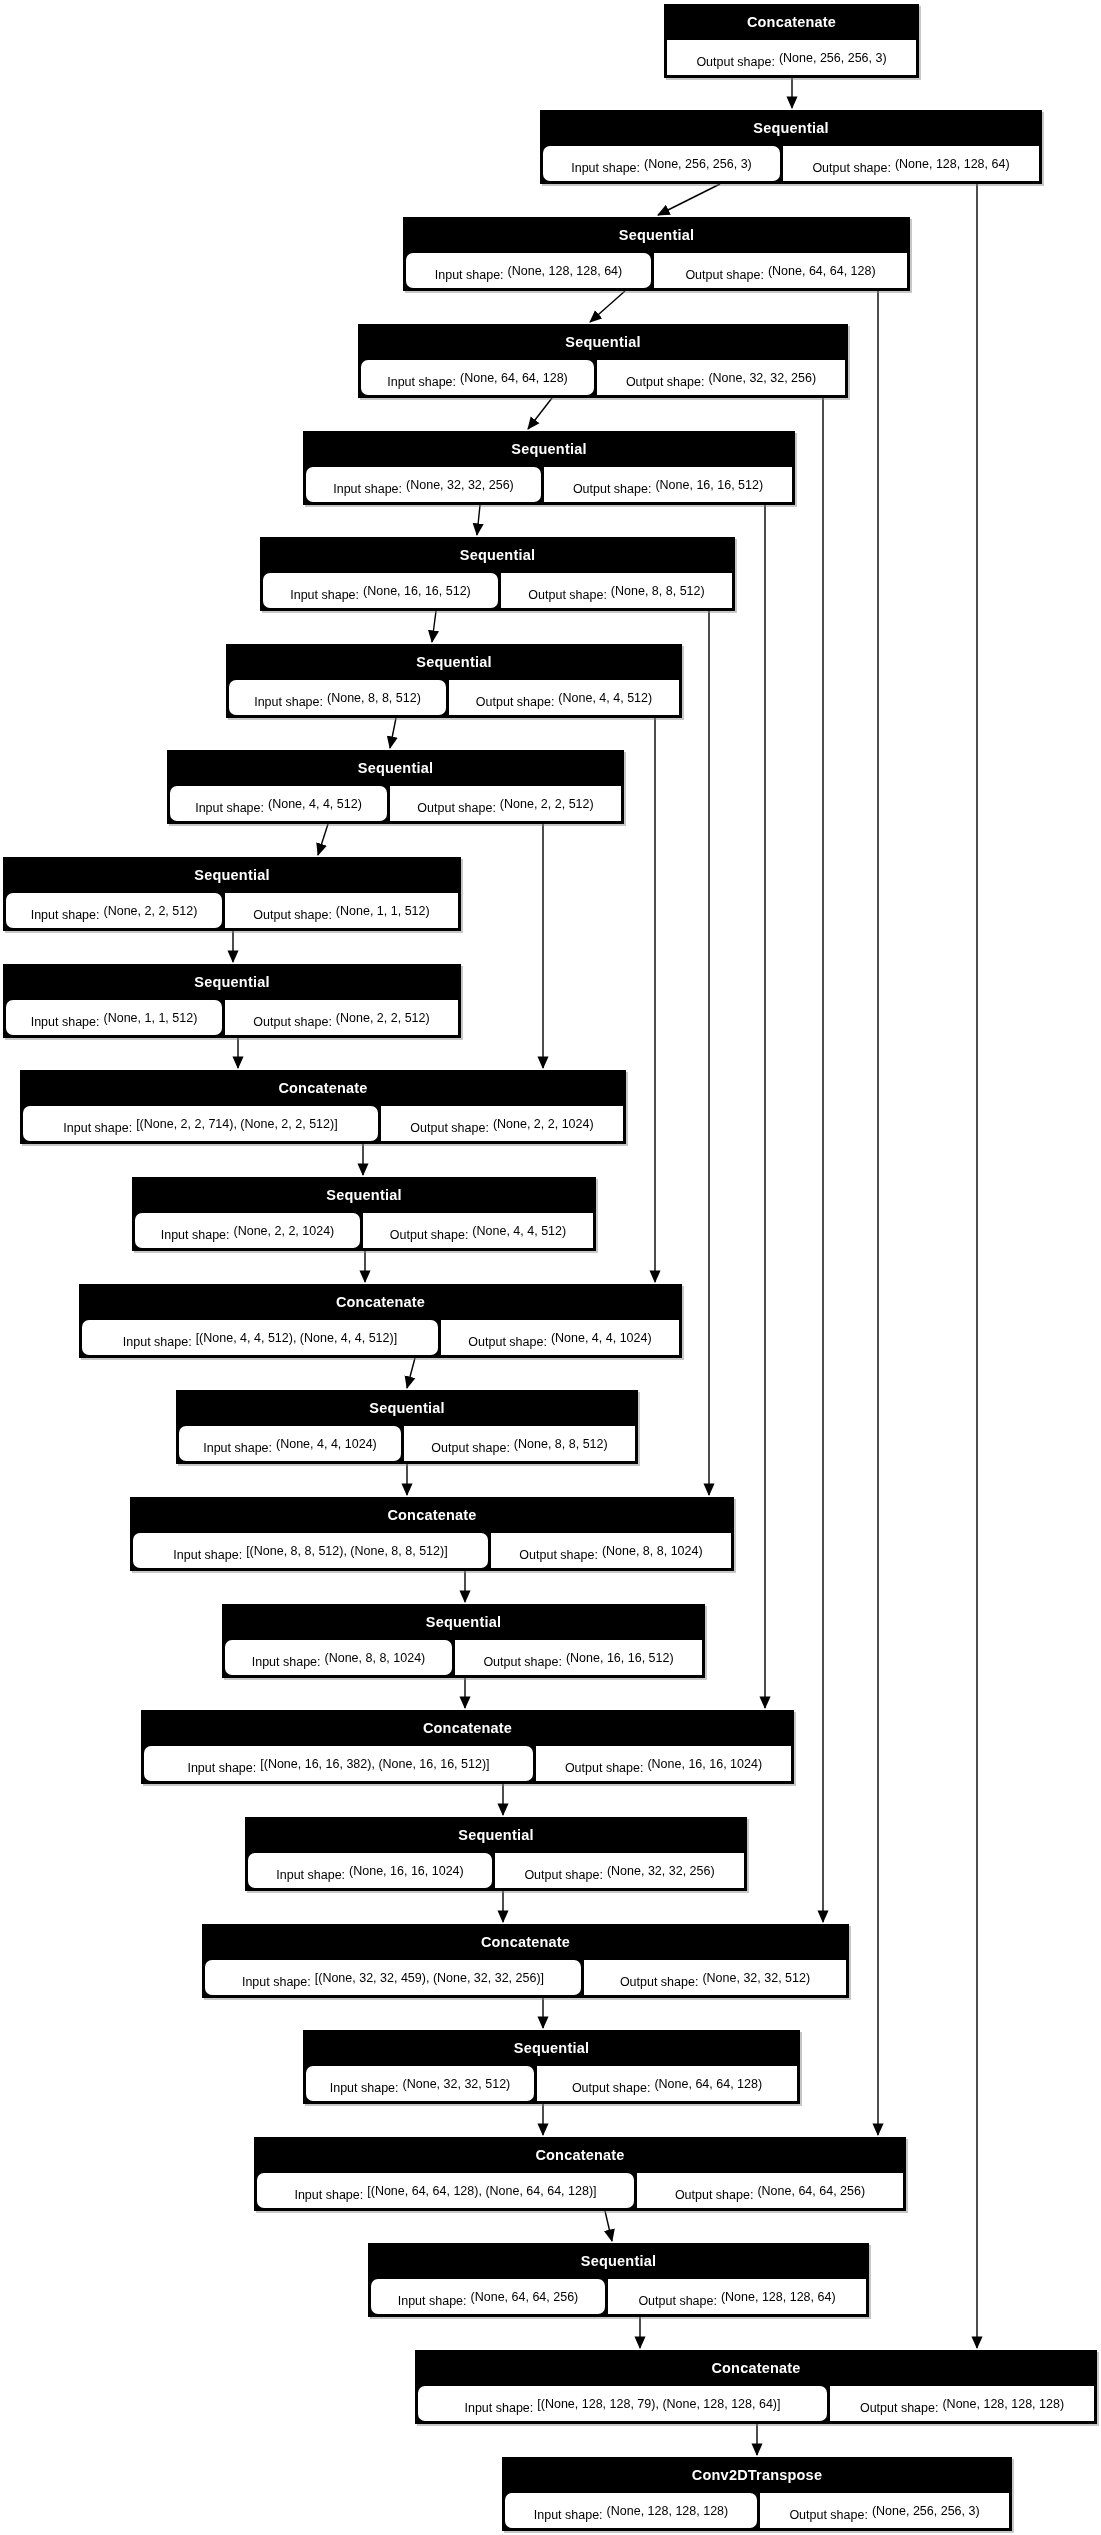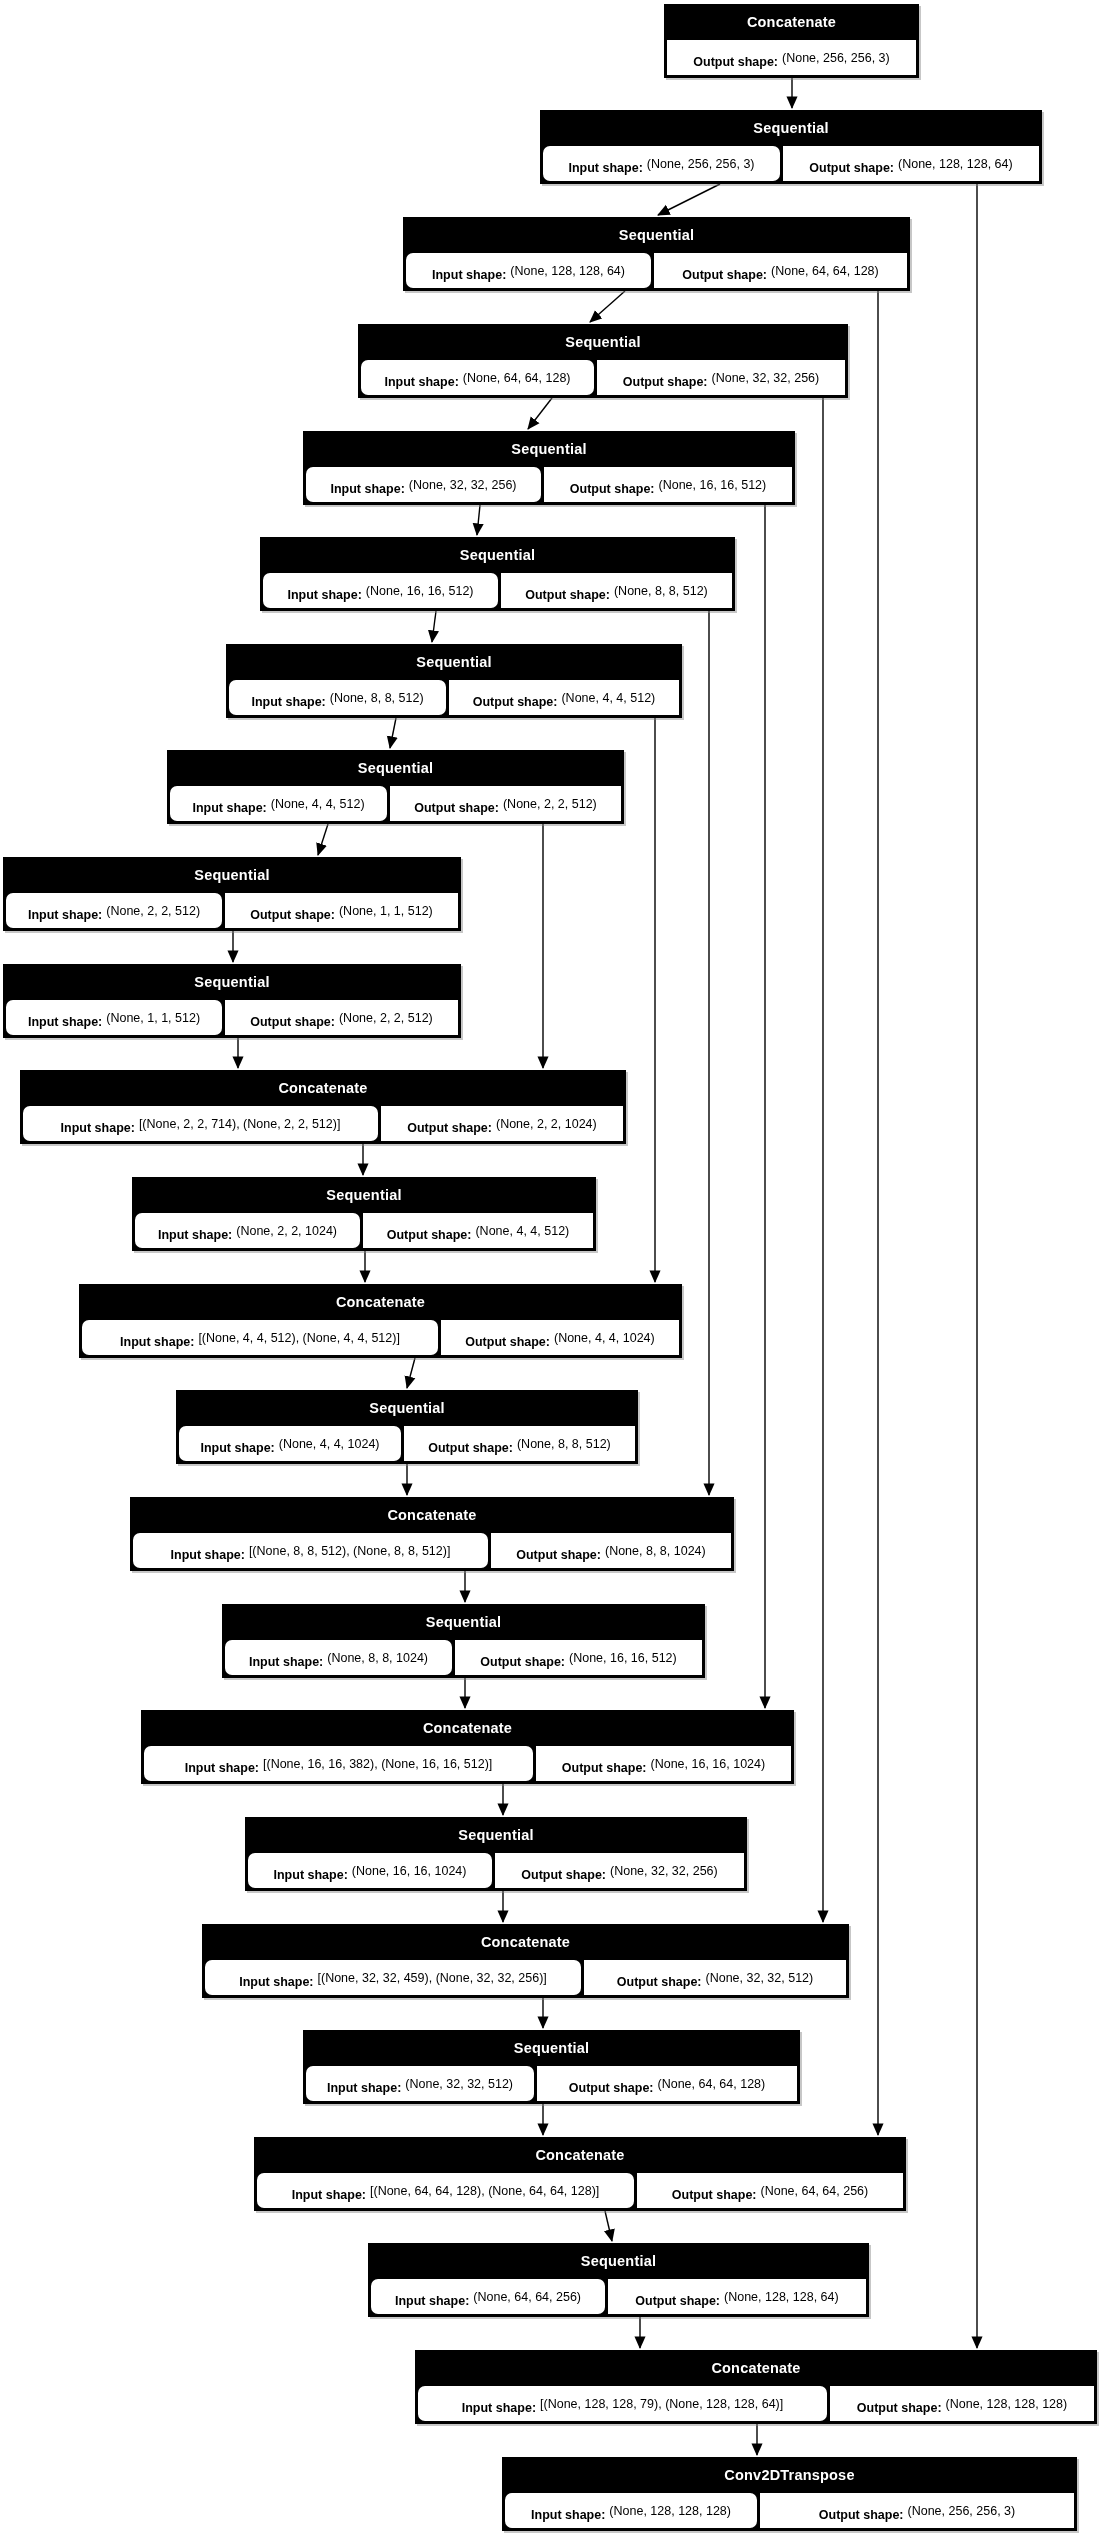--- a/index.html
+++ b/index.html
@@ -44,21 +44,21 @@
     color: #000000;
     display: flex;
     align-items: center;
     justify-content: center;
     font-size: 12.5px;
     white-space: nowrap;
     box-sizing: border-box;
     overflow: hidden;
   }
   .node-cell .shape-value { font-weight: normal; margin-left: 4px; }
-  .node-cell .shape-prefix { font-weight: bold; margin-top: 8px; }
+  .node-cell .shape-prefix { font-weight: normal; margin-top: 8px; }
   .grow { flex: 1 1 auto; }
   .fixed { flex: 0 0 auto; border-radius: 7px; }
 </style>
 </head>
 <body>
 
 <div id="diagram" style="width: 1101px; height: 2535px;">
   <svg id="edge-layer" xmlns="http://www.w3.org/2000/svg">
     <defs>
       <marker id="arrowhead" viewBox="0 0 10 10" refX="9.2" refY="5" markerWidth="9" markerHeight="9" orient="auto-start-reverse">
@@ -384,21 +384,21 @@
         <div class="node-cell fixed" style="width: 409px;">
           <span class="shape-prefix">Input shape:</span>
           <span class="shape-value">[(None, 128, 128, 79), (None, 128, 128, 64)]</span>
         </div>
         <div class="node-cell grow">
           <span class="shape-prefix">Output shape:</span>
           <span class="shape-value">(None, 128, 128, 128)</span>
         </div>
       </div>
     </div>
-    <div class="node" style="left: 502px; top: 2457px; width: 575px;">
+    <div class="node" style="left: 502px; top: 2457px; width: 510px;">
       <div class="node-title">Conv2DTranspose</div>
       <div class="node-body">
         <div class="node-cell fixed" style="width: 252px;">
           <span class="shape-prefix">Input shape:</span>
           <span class="shape-value">(None, 128, 128, 128)</span>
         </div>
         <div class="node-cell grow">
           <span class="shape-prefix">Output shape:</span>
           <span class="shape-value">(None, 256, 256, 3)</span>
         </div>

